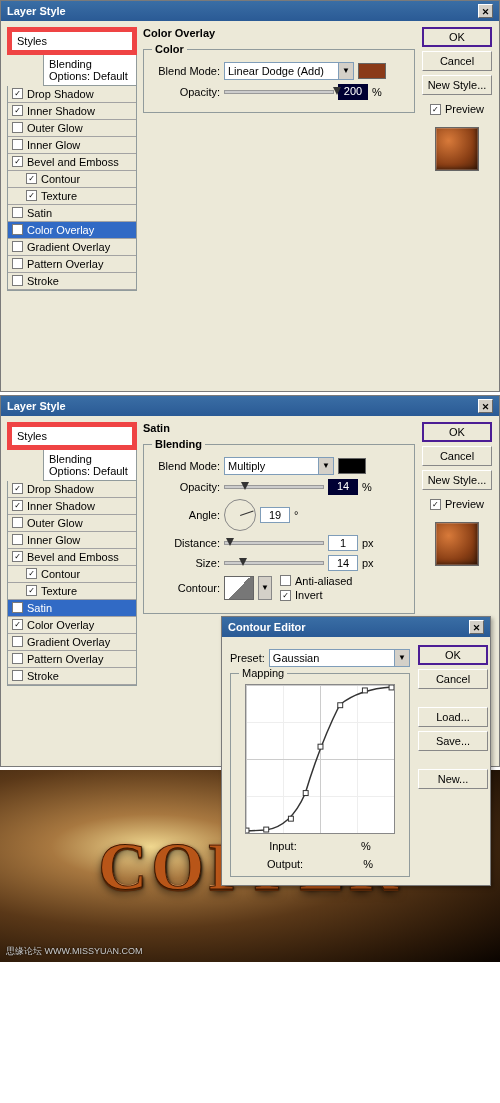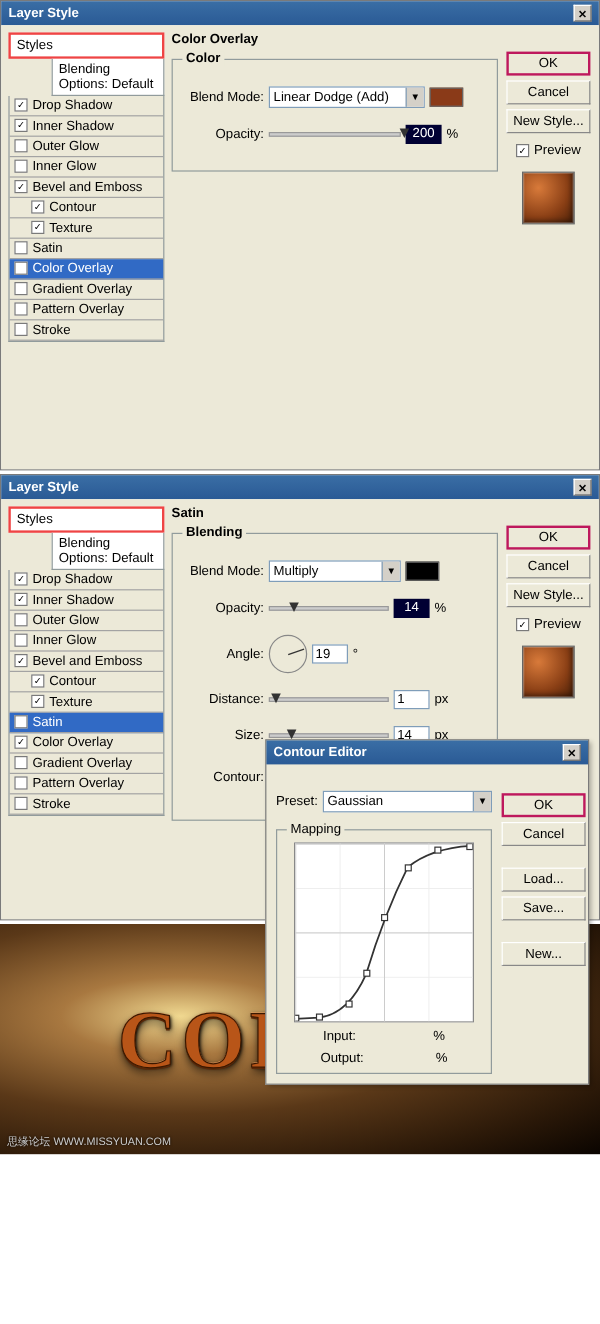--- a/index.html
+++ b/index.html
@@ -3,43 +3,43 @@
 <meta charset="utf-8">
 <style>
 * { box-sizing: border-box; margin: 0; padding: 0; }
 body { font-family: Tahoma, sans-serif; font-size: 11px; background: #fff; width: 500px; }
 .dialog { border: 1px solid #7a7a7a; margin-bottom: 3px; }
 .titlebar { background: linear-gradient(#3a6ea5, #2a5a95); color: #fff; padding: 3px 6px; font-weight: bold; display: flex; justify-content: space-between; align-items: center; }
 .close-x { background: #d4d0c8; color: #000; width: 15px; height: 14px; text-align: center; font-size: 9px; line-height: 14px; border: 1px solid #fff; border-right-color: #666; border-bottom-color: #666; cursor: pointer; }
 .dialog-body { background: #ece9d8; display: flex; padding: 6px; gap: 6px; min-height: 370px; }
 .d2 .dialog-body { min-height: 350px; position: relative; }
 .styles-panel { width: 130px; }
-.styles-header { background: #fff; border: 2px solid #ef4444; padding: 3px 5px; }
+.styles-header { background: #fff; border: 5px solid #ef4444; padding: 3px 5px; }
 .bo-header { background: #fff; border: 1px solid #919b9c; border-top: none; padding: 3px 5px; margin-left: 36px; }
 .styles-list { border: 1px solid #919b9c; border-top: none; }
 .style-row { padding: 2px 4px; display: flex; align-items: flex-start; gap: 4px; border-bottom: 1px solid #a3a3a3; }
 .style-row.indent { padding-left: 18px; }
 .style-row.sel { background: #316ac5; color: #fff; }
 .cb { width: 11px; height: 11px; border: 1px solid #7a7a7a; background: #fff; display: inline-flex; align-items: center; justify-content: center; font-size: 8px; }
 .cb.on::after { content: "✓"; }
 .center { flex: 1; }
 .fieldset { border: 1px solid #919b9c; padding: 8px 8px 8px 8px; margin-bottom: 6px; position: relative; }
 .fieldset > .legend { position: absolute; top: -7px; left: 8px; background: #ece9d8; padding: 0 3px; font-weight: bold; }
-.row { display: flex; align-items: center; gap: 4px; margin: 14px 0; }
+.row { display: flex; align-items: center; gap: 4px; margin: 4px 0; }
 .lbl { width: 68px; text-align: right; }
 .dropdown { background: #fff; border: 1px solid #7f9db9; height: 18px; display: flex; align-items: center; padding: 0 3px; position: relative; }
 .dropdown .arrow { position: absolute; right: 0; top: 0; width: 15px; height: 100%; background: #d4d0c8; border-left: 1px solid #7f9db9; text-align: center; font-size: 8px; line-height: 16px; }
 .swatch { width: 28px; height: 16px; border: 1px solid #666; }
 .slider { height: 4px; background: #ccc; border: 1px solid #999; position: relative; flex: 1; }
 .slider .thumb { position: absolute; top: -4px; width: 0; height: 0; border-left: 4px solid transparent; border-right: 4px solid transparent; border-top: 8px solid #333; }
-.numbox { width: 30px; background: #fff; border: 1px solid #7f9db9; text-align: left; padding: 1px 2px; height: 16px; }
+.numbox { width: 30px; background: #fff; border: 1px solid #7f9db9; text-align: center; padding: 1px 2px; height: 16px; }
 .blackbox { background: #003; color: #fff; width: 30px; text-align: center; padding: 1px 2px; height: 16px; }
 .right-panel { width: 72px; display: flex; flex-direction: column; gap: 4px; align-items: center; }
 .btn { width: 70px; height: 20px; background: #ece9d8; border: 1px solid #888; border-top-color: #fff; border-left-color: #fff; text-align: center; line-height: 18px; cursor: pointer; }
-.btn.def { border: 2px solid #be185d; line-height: 16px; margin-top: 16px; }
+.btn.def { border: 2px solid #4c1d95; line-height: 16px; }
 .preview-cb { display: flex; align-items: center; gap: 4px; margin-top: 4px; }
 .preview-swatch { width: 44px; height: 44px; margin-top: 8px; background: radial-gradient(circle at 30% 30%, #d87a3a, #8a3f15 60%, #4a2008); border: 1px solid #666; box-shadow: inset 0 0 0 1px #fff3, inset -2px -2px 4px #0006; }
 .angle-wheel { width: 32px; height: 32px; border: 1px solid #888; border-radius: 50%; position: relative; background: #ece9d8; }
 .angle-wheel .hand { position: absolute; left: 50%; top: 50%; width: 14px; height: 1px; background: #333; transform-origin: 0 0; transform: rotate(-19deg); }
 .contour-thumb { width: 30px; height: 24px; background: linear-gradient(135deg, #fff 50%, #777 50%); border: 1px solid #666; }
 .contour-editor { position: absolute; left: 220px; top: 200px; width: 270px; background: #ece9d8; border: 1px solid #7a7a7a; z-index: 10; box-shadow: 2px 2px 4px rgba(0,0,0,0.3); }
 .ce-body { padding: 8px; display: flex; gap: 8px; }
 .ce-left { flex: 1; }
 .mapping { border: 1px solid #919b9c; padding: 6px; margin-top: 6px; position: relative; }
 .mapping .legend { position: absolute; top: -7px; left: 8px; background: #ece9d8; padding: 0 3px; }

